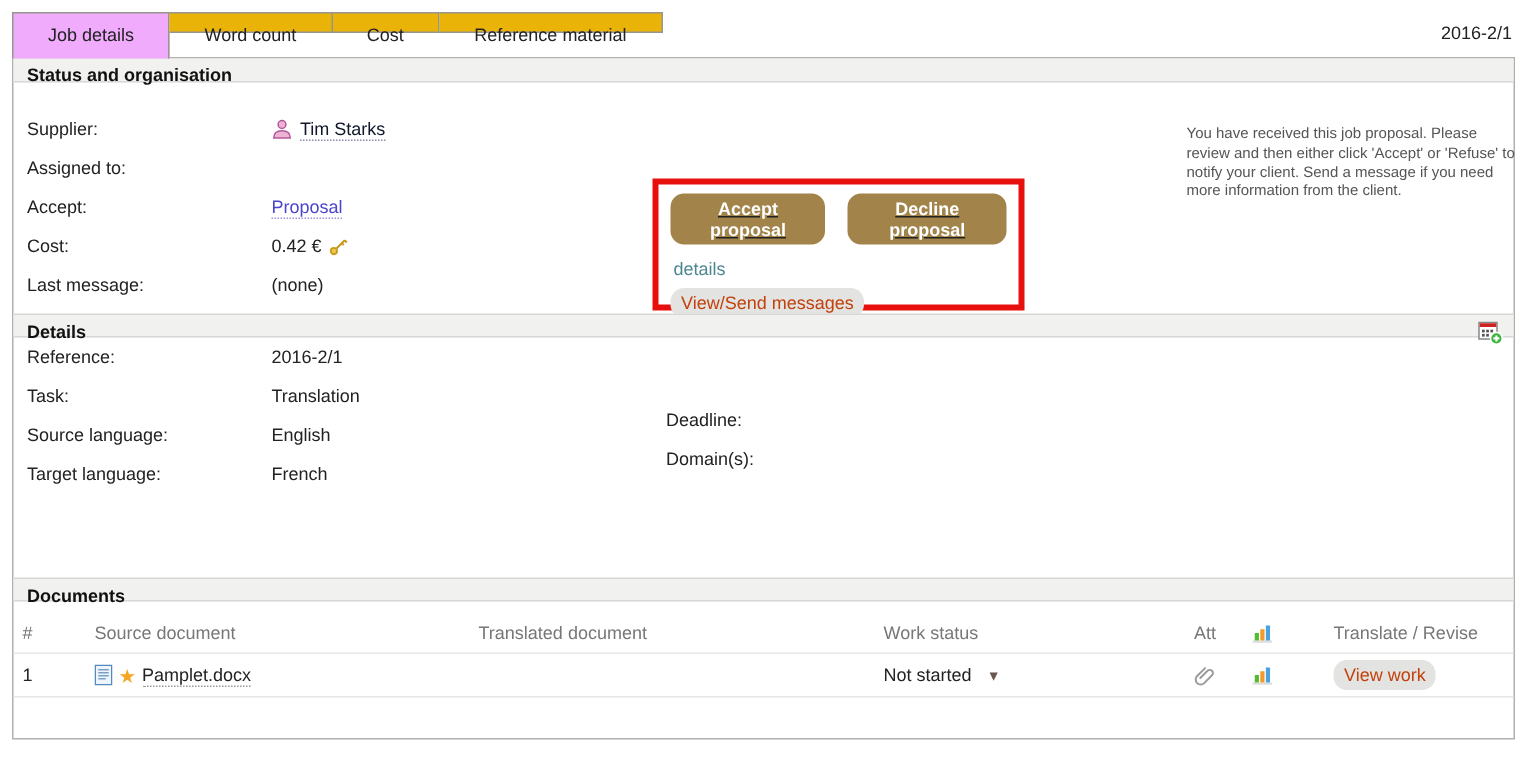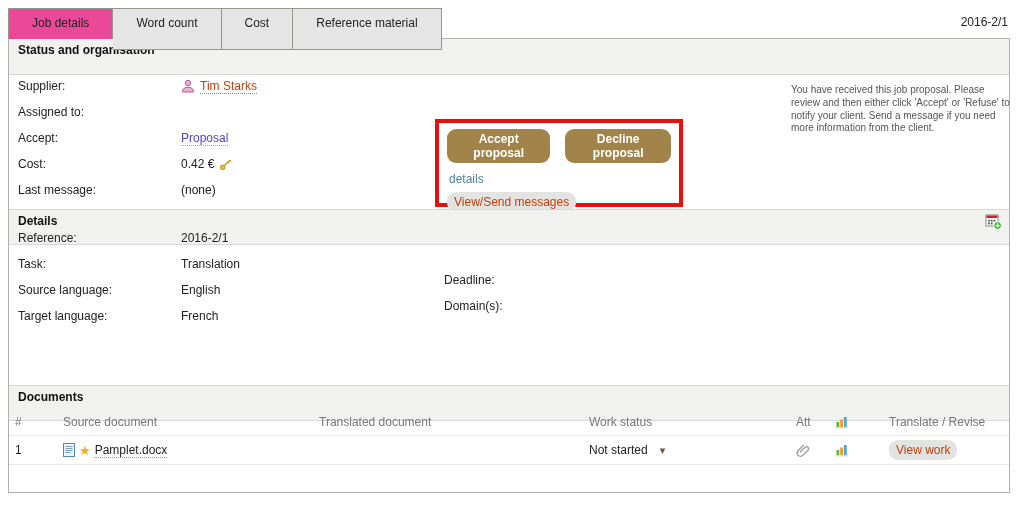--- a/index.html
+++ b/index.html
@@ -5,55 +5,55 @@
   * { box-sizing: border-box; }
   html,body { margin:0; padding:0; }
   body {
     width:1018px; height:505px; position:relative; background:#fff;
     font-family:"Liberation Sans", sans-serif; font-size:12px; color:#222;
     overflow:hidden;
   }
   
   .tabbar { position:absolute; top:8px; left:8px; display:flex; z-index:3; }
   .tab {
-    height:42px; line-height:28px; padding:0 23px; background:#e5e5e5;
+    height:14px; line-height:28px; padding:0 23px; background:#eab308;
     border:1px solid #96968e; border-left:none; color:#222; cursor:pointer;
     white-space:nowrap;
   }
   .tab:first-child { border-left:1px solid #96968e; }
-  .tab.active { background:#ec4899; height:31px; border-bottom:none; }
+  .tab.active { background:#f0abfc; height:31px; border-bottom:none; }
   .ref-top { position:absolute; top:15px; right:10px; color:#222; }
   
   .panel {
     position:absolute; top:38px; left:8px; width:1002px; height:455px;
     border:1px solid #b0b0ae; background:#fff;
   }
   .section-bar {
-    position:absolute; left:0; width:100%; height:36px; line-height:23px;
+    position:absolute; left:0; width:100%; height:16px; line-height:23px;
     background:#f1f1ef; border-bottom:1px solid #d8d8d6; padding:0 9px;
     font-weight:bold; color:#111;
   }
   .section-bar.mid { border-top:1px solid #d8d8d6; }
   
   .fields { position:absolute; }
   .frow { height:26px; display:flex; align-items:center; }
   .flabel { width:163px; flex:none; color:#222; }
   .fvalue { display:flex; align-items:center; gap:5px; }
   a.lnk { text-decoration:none; cursor:pointer; }
-  .lnk-supplier { color:#c2410c; border-bottom:1px dotted #8a8ab0; }
+  .lnk-supplier { color:#0f172a; border-bottom:1px dotted #8a8ab0; }
   .lnk-status   { color:#4d44cc; border-bottom:1px dotted #9a94d8; }
   .lnk-details  { color:#4e8692; }
   .lnk-files    { color:#7188a8; }
   .lnk-doc      { color:#222; border-bottom:1px dotted #999; }
   
   .red-box {
     position:absolute; left:426px; top:80px; width:248px; height:88px;
     border:4px solid #e8100c; padding:6px 8px; background:#fff;
   }
-  .btn-row { display:flex; gap:15px; }
+  .btn-row { display:flex; gap:15px;text-decoration:underline; }
   .btn-gold {
     background:#a28349; color:#fff; font-weight:bold; font-size:12px;
     border:none; border-radius:9px; padding:3px 11px; cursor:pointer;
     font-family:"Liberation Sans", sans-serif;
   }
   .btn-gray {
     background:#e3e3e1; color:#c2410c; font-size:12px; border:none;
     border-radius:9px; padding:3px 7px; cursor:pointer;
     font-family:"Liberation Sans", sans-serif;
   }

